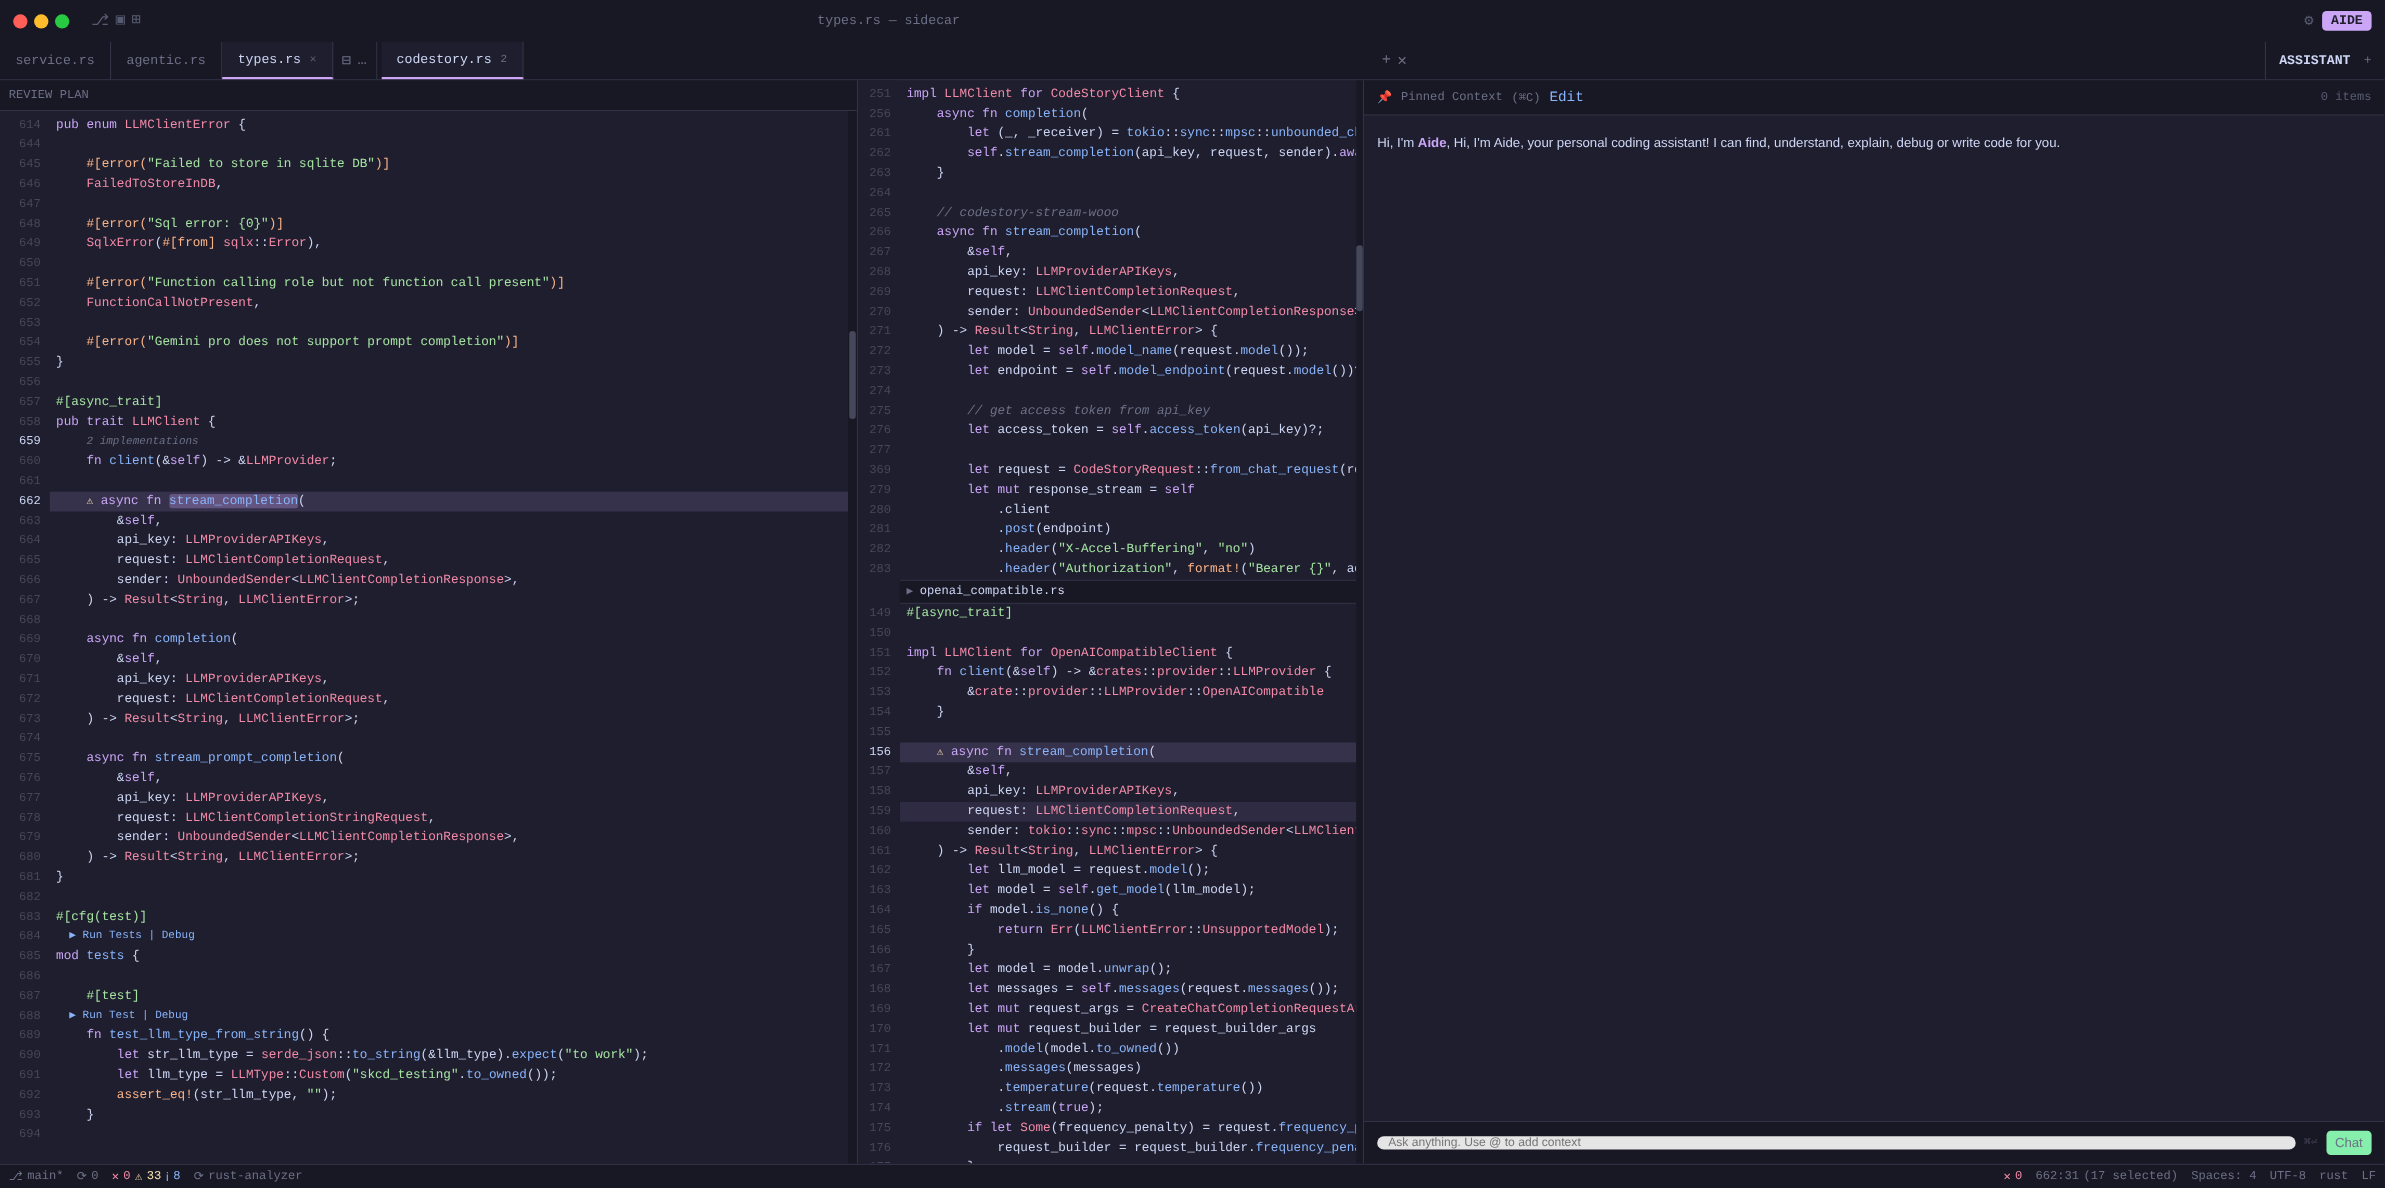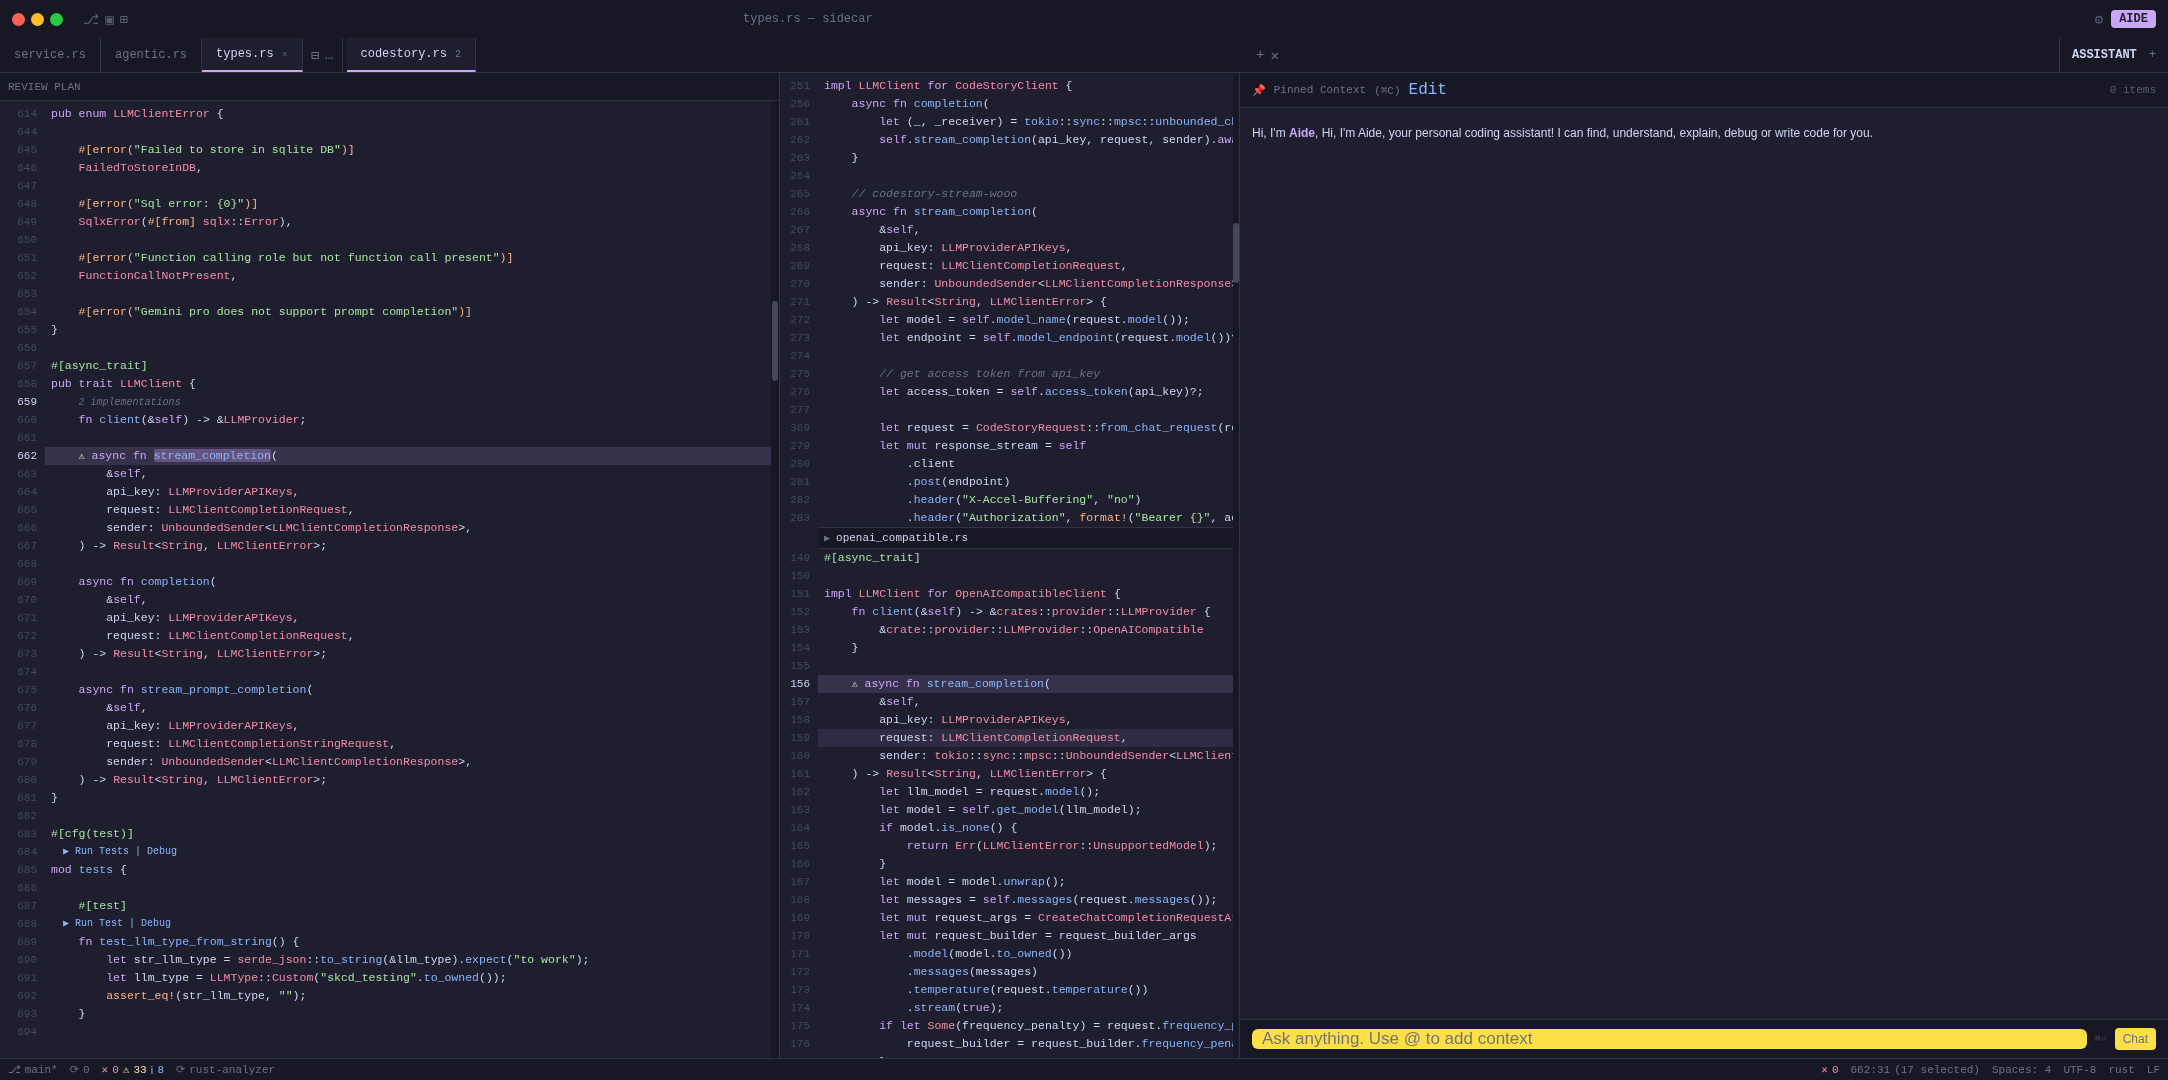--- a/index.html
+++ b/index.html
@@ -244,40 +244,40 @@
     .aide-input-area {
       padding: 8px 12px;
       border-top: 1px solid #313244;
       background: #181825;
       display: flex;
       align-items: center;
       gap: 8px;
     }
     .aide-input {
       flex: 1;
-      background: #fde047;
+      background: #e5e5e5;
       border: none;
       border-radius: 6px;
       padding: 0 10px;
       color: #6c7086;
-      font-size: 17px;
+      font-size: 11px;
       outline: none;
       font-family: -apple-system, BlinkMacSystemFont, 'Segoe UI', sans-serif;
     }
     .aide-input-hint {
       color: #45475a;
       font-size: 10px;
     }
     .aide-send-btn {
       color: #6c7086;
       font-size: 12px;
       cursor: pointer;
       padding: 4px 8px;
       border-radius: 4px;
-      background: #fde047;
+      background: #86efac;
       border: none;
     }
 
     
     .scrollbar-track {
       width: 8px;
       background: #181825;
       flex-shrink: 0;
     }
     .scrollbar-thumb {
@@ -658,21 +658,21 @@
         </div>
       </div>
     </div>
   </div>
 
   <div class="aide-panel">
     <div class="aide-context">
       <span class="context-pin">📌</span>
       <span class="context-label">Pinned Context</span>
       <span style="color:#6c7086; font-size:11px;">(⌘C)</span>
-      <span style="color:#89b4fa; font-size:16px; cursor:pointer;">Edit</span>
+      <span style="color:#89b4fa; font-size:13px; cursor:pointer;">Edit</span>
       <span style="margin-left: auto;" class="context-items">0 items</span>
     </div>
     <div class="aide-messages">
       <div class="aide-greeting">
         Hi, I'm <span class="aide-name">Aide</span>, <span>Hi, I'm Aide, your personal coding assistant! I can find, understand, explain, debug or write code for you.</span>
       </div>
     </div>
     <div class="aide-input-area">
       <input type="text" class="aide-input" placeholder="Ask anything. Use @ to add context" style="">
       <span class="aide-input-hint">⌘⏎</span>

